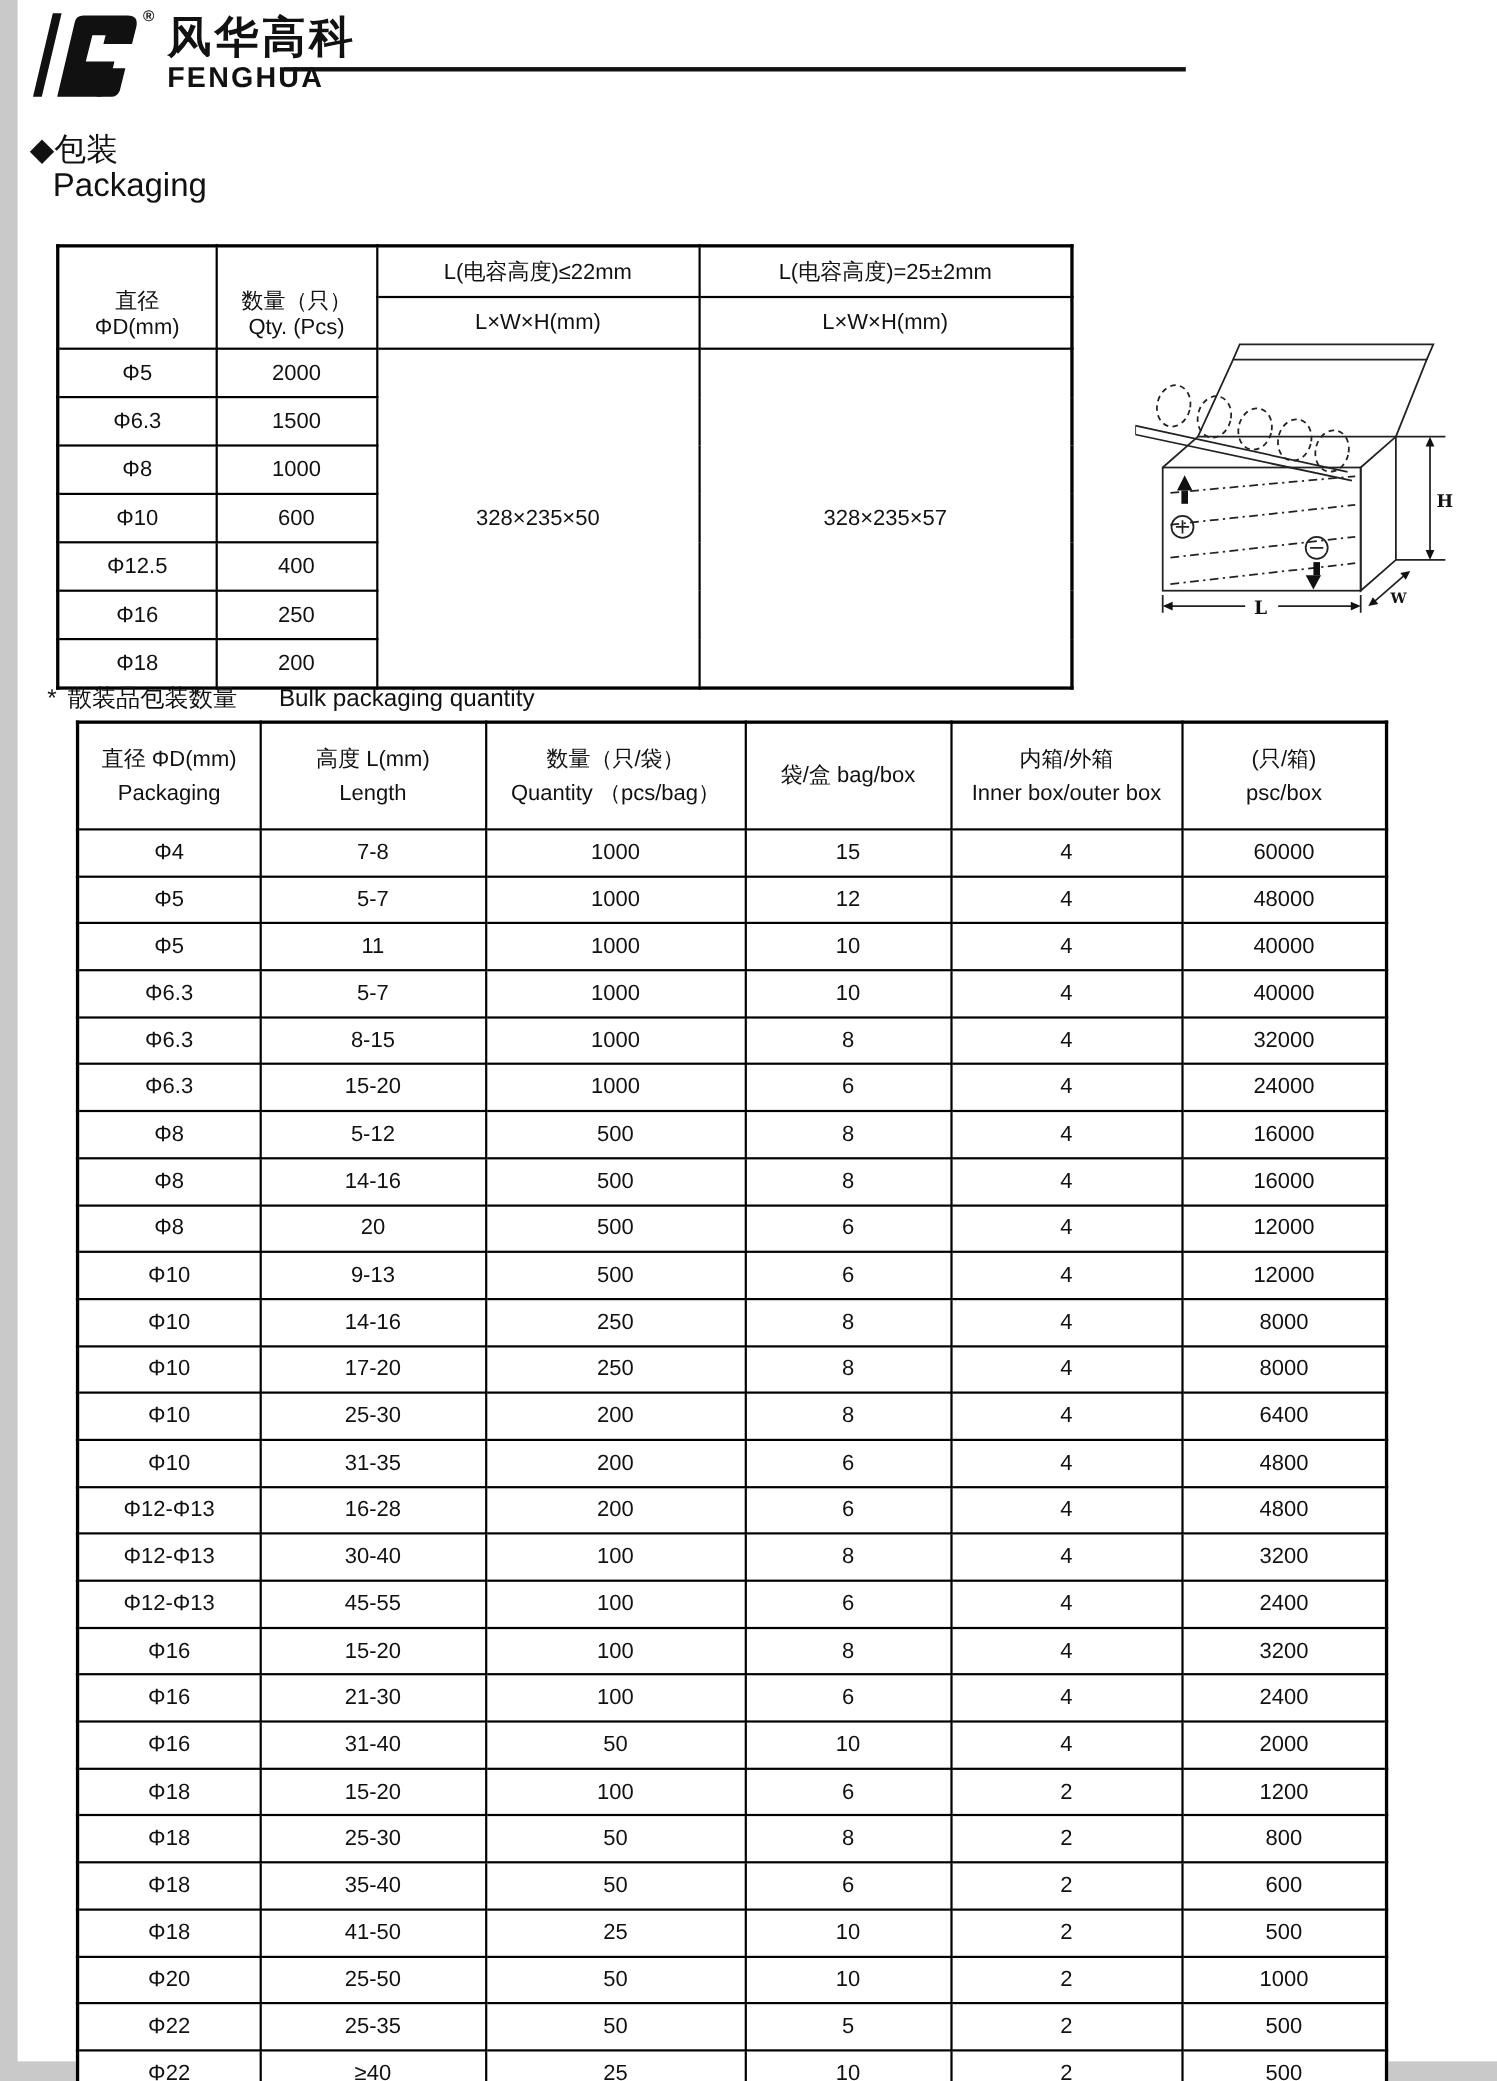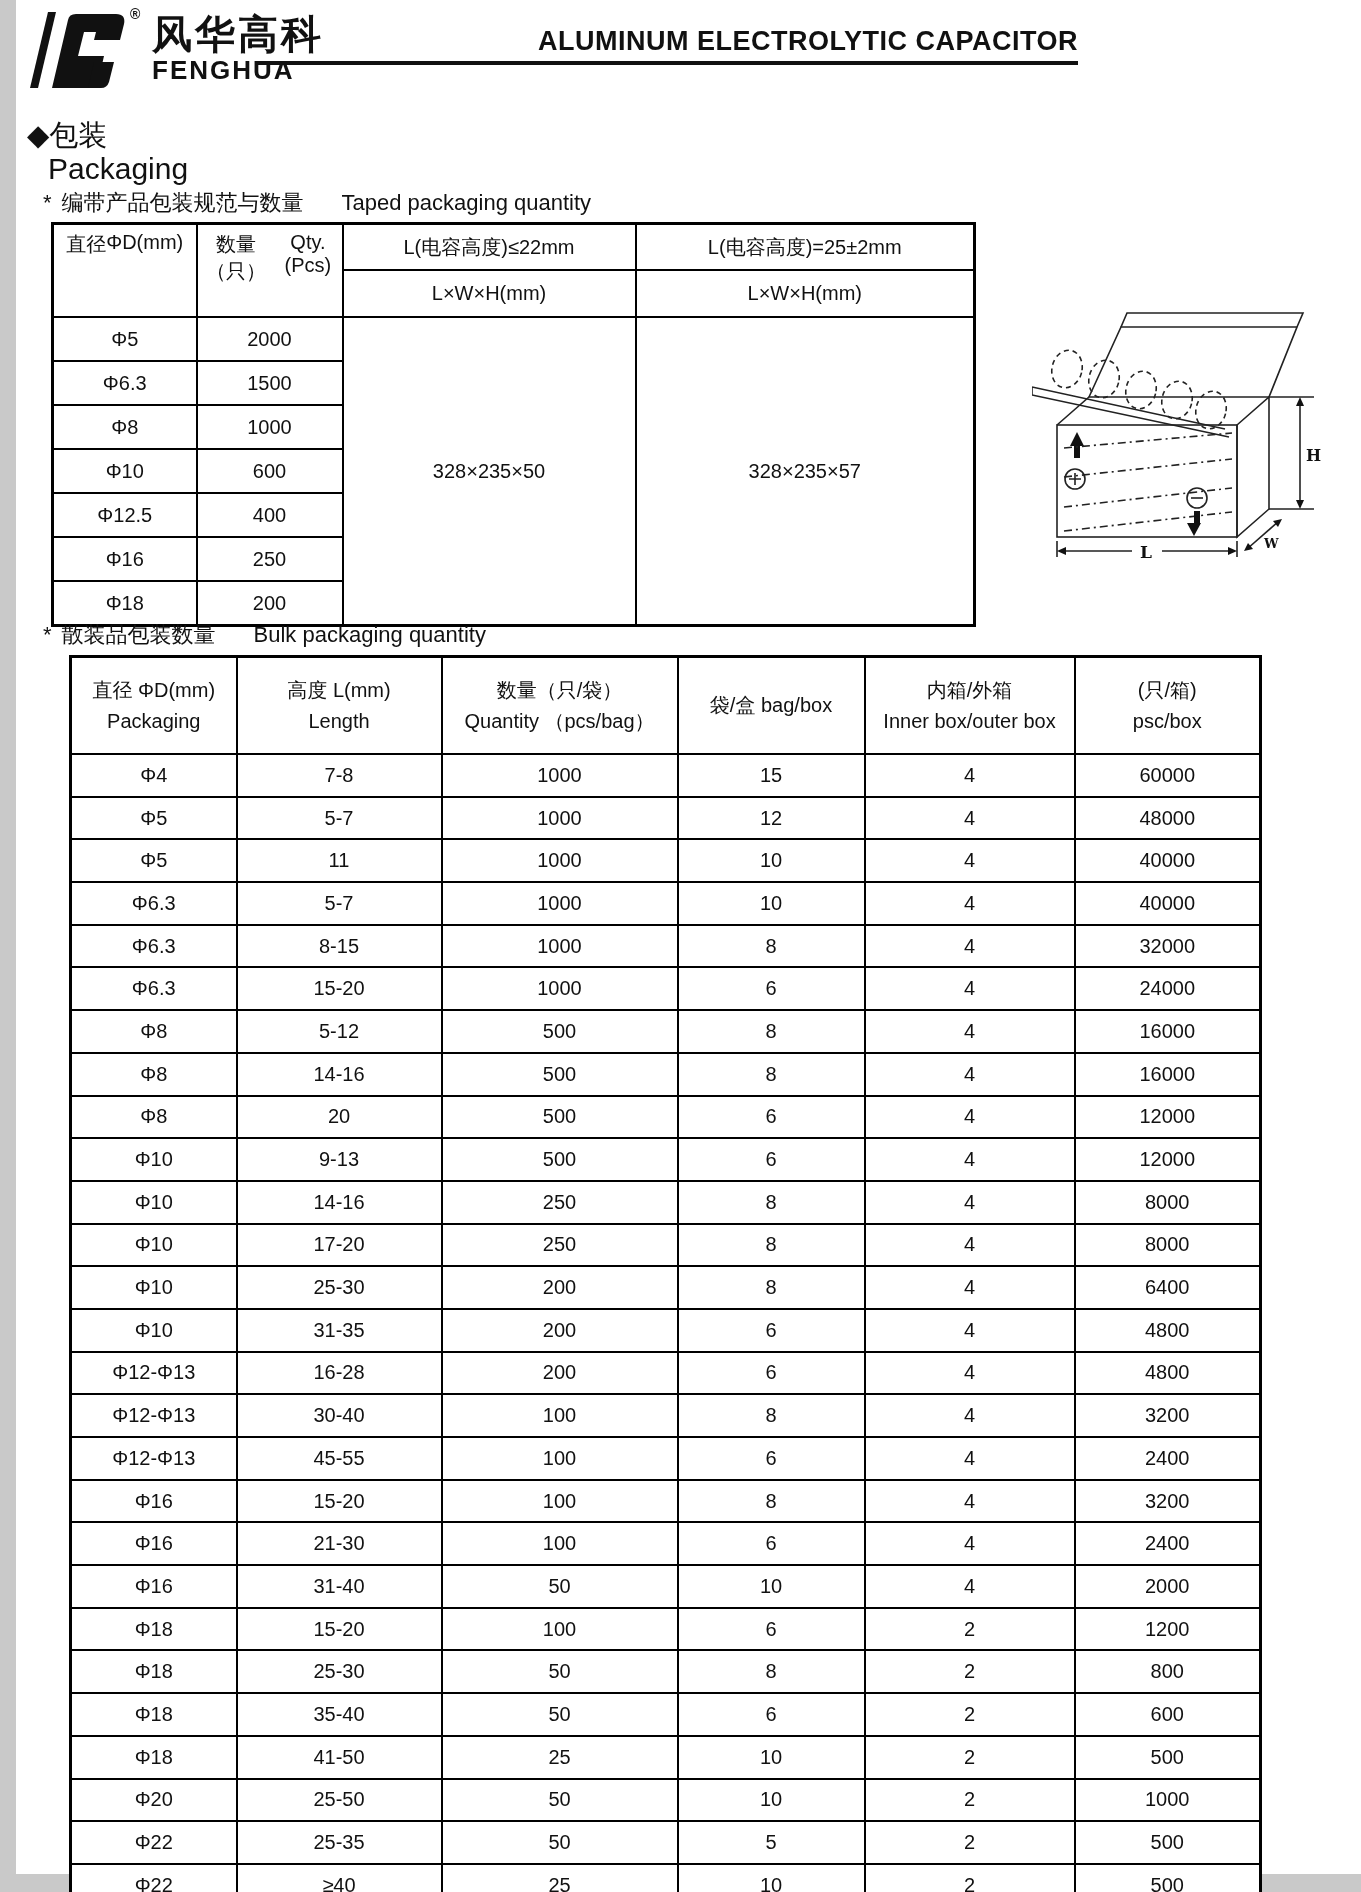--- a/index.html
+++ b/index.html
@@ -28,21 +28,21 @@
 
   
   table{border-collapse:collapse;table-layout:fixed;position:absolute;background:#fff;}
   table,td,th{border:2px solid #000;}
   table{border-width:3px;}
   td,th{font-weight:normal;text-align:center;vertical-align:middle;font-size:20px;padding:0;overflow:hidden;}
   .taped-table{left:51px;top:222px;width:922px;}
   .taped-table .hrow1 th{height:44px;}
   .taped-table .hrow2 th{height:45px;}
   .taped-table td{height:42px;}
-  .two-line{display:flex;flex-direction:row;justify-content:center;height:100%;padding:6px 0;box-sizing:border-box;}
+  .two-line{display:flex;flex-direction:column;justify-content:flex-end;height:100%;padding:6px 0;box-sizing:border-box;}
   .bulk-table{left:69px;top:655px;width:1190px;}
   .bulk-table th{height:95px;}
   .bulk-table td{height:40.7px;}
   .hdr2 div{line-height:1.55;}
 
   .diagram{position:absolute;left:1032px;top:305px;width:295px;height:265px;}
 </style>
 </head>
 <body>
 
@@ -53,29 +53,25 @@
   <svg class="logo-icon" width="100" height="80" viewBox="0 0 100 80">
     <path d="M2 78 L20 2 L28 2 L10 78 Z" fill="#111"></path>
     <path d="M24 78 L40 10 Q41 4 48 4 L88 4 Q98 4 96 14 L92 30 L66 30 L68 22 L56 22 L50 46 L76 46 L70 72 Q68 78 61 78 Z" fill="#111"></path>
     <path d="M60 78 L66 52 L86 52 L81 72 Q79 78 73 78 Z" fill="#111"></path>
   </svg>
   <div class="reg">®</div>
   <div class="logo-text">
     <div class="logo-cn">风华高科</div>
     <div class="logo-en">FENGHUA</div>
   </div>
-  <div class="page-title">ALUMINUM ELECTROLYTIC CAPACITOR</div>
   <div class="title-rule"></div>
 
   <div class="sec-cn">◆包装</div>
   <div class="sec-en">Packaging</div>
 
-  <div class="subhead subhead-taped">
-    <span class="star">*</span><span>编带产品包装规范与数量</span><span class="en">Taped packaging quantity</span>
-  </div>
 
   <table class="taped-table">
     <colgroup>
         <col style="width:144px">
         <col style="width:146px">
         <col style="width:293px">
         <col style="width:339px">
       </colgroup>
     <thead>
       <tr class="hrow1">

